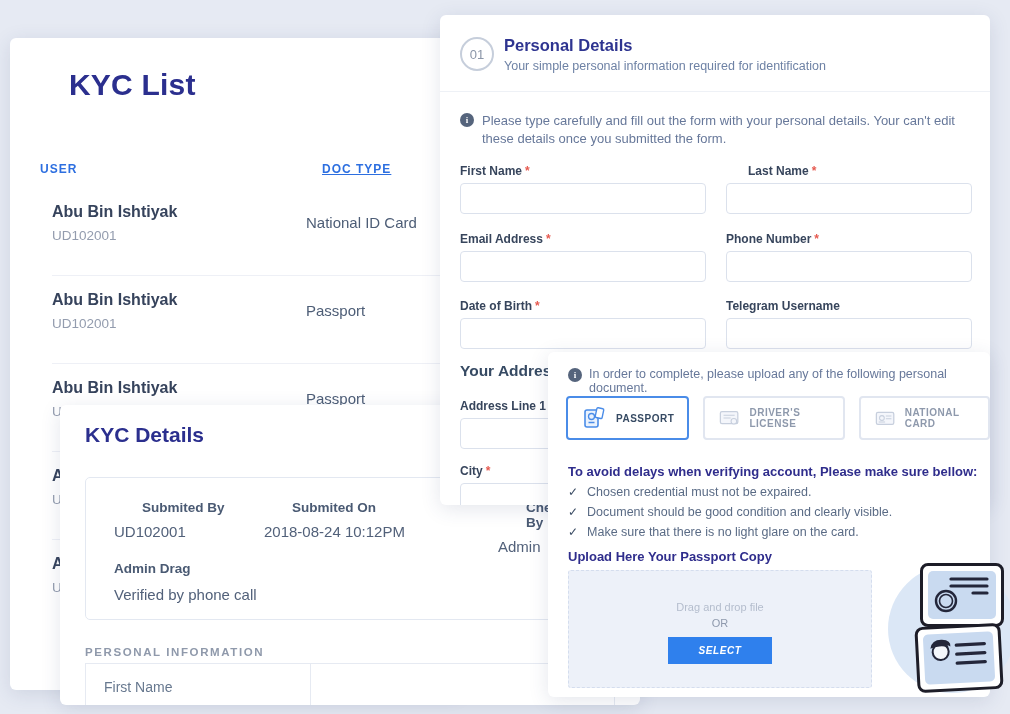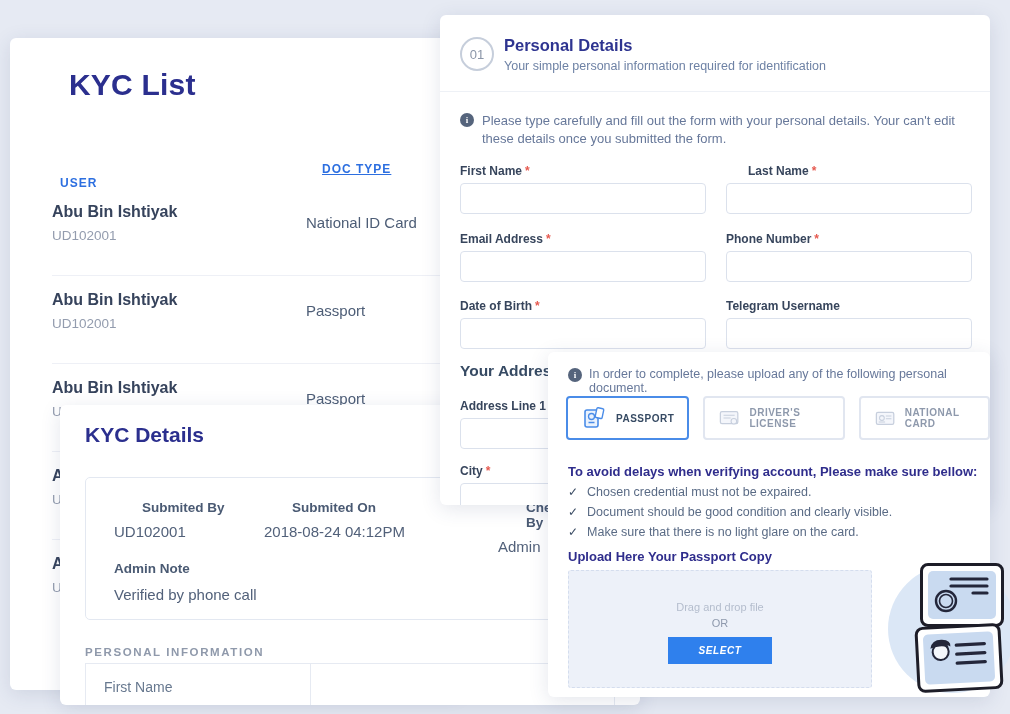--- a/index.html
+++ b/index.html
@@ -9,21 +9,21 @@
            background:#e6eaf3; }
   .panel { position:absolute; background:#fff; border-radius:6px;
            box-shadow:0 4px 20px rgba(50,60,110,0.13); overflow:hidden; }
 
   
   .kyc-list { left:10px; top:38px; width:450px; height:652px; z-index:1; }
   .kyc-list .title { position:absolute; left:42px; top:30px; font-size:30px;
       font-weight:bold; color:#2b2f8e; letter-spacing:.2px;margin-left:17px; }
   .col-head { position:absolute; top:124px; font-size:12px; font-weight:bold;
       letter-spacing:1px; color:#2d6fe0; }
-  .col-head.u { left:50px;margin-top:14px; } .col-head.d { left:312px;text-decoration:underline; }
+  .col-head.u { left:30px; } .col-head.d { left:312px;text-decoration:underline; }
   .rows { position:absolute; left:42px; right:0; top:150px; }
   .krow { position:relative; height:88px; border-bottom:1px solid #eef0f6;
       cursor:pointer; }
   .krow:last-child { border-bottom:none; }
   .krow .nm { position:absolute; left:0; top:15px; font-size:16px;
       font-weight:bold; color:#36435c; }
   .krow .id { position:absolute; left:0; top:40px; font-size:13.5px;
       color:#939cae; }
   .krow .doc { position:absolute; left:254px; top:26px; font-size:15px;
       color:#4d5d76; }
@@ -159,27 +159,27 @@
 
   <div class="panel kyc-details">
     <div class="title">KYC Details</div>
     <div class="sumbox">
       <div class="sumcol c1">
         <div class="slab">Submited By</div>
         <div class="sval">UD102001</div>
       </div>
       <div class="sumcol c2">
         <div class="slab">Submited On</div>
-        <div class="sval">2018-08-24 04:12PM</div>
+        <div class="sval">2018-08-24 10:12PM</div>
       </div>
       <div class="sumcol c3">
         <div class="slab">Checked By</div>
         <div class="sval">Admin</div>
       </div>
-      <div class="note-lab">Admin Note</div>
+      <div class="note-lab">Admin Drag</div>
       <div class="note-val">Verified by phone call</div>
     </div>
     <div class="pi-head">PERSONAL INFORMATION</div>
     <div class="pi-table">
       <div class="pi-row">
         <div class="pi-cell-l">First Name</div>
       </div>
     </div>
   </div>
 

